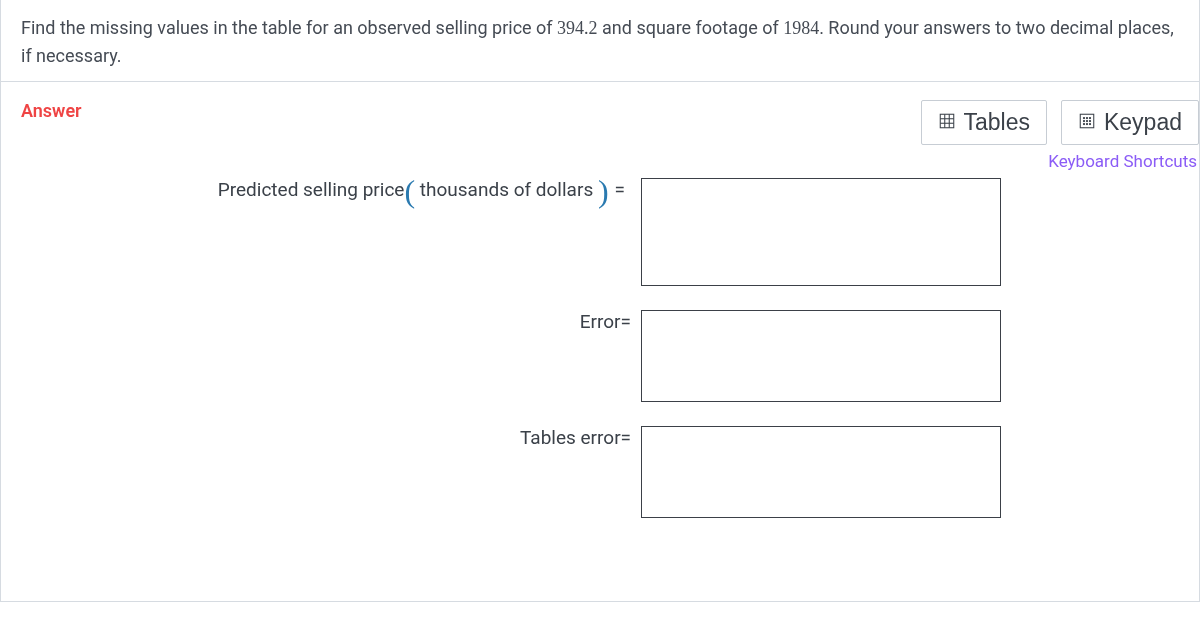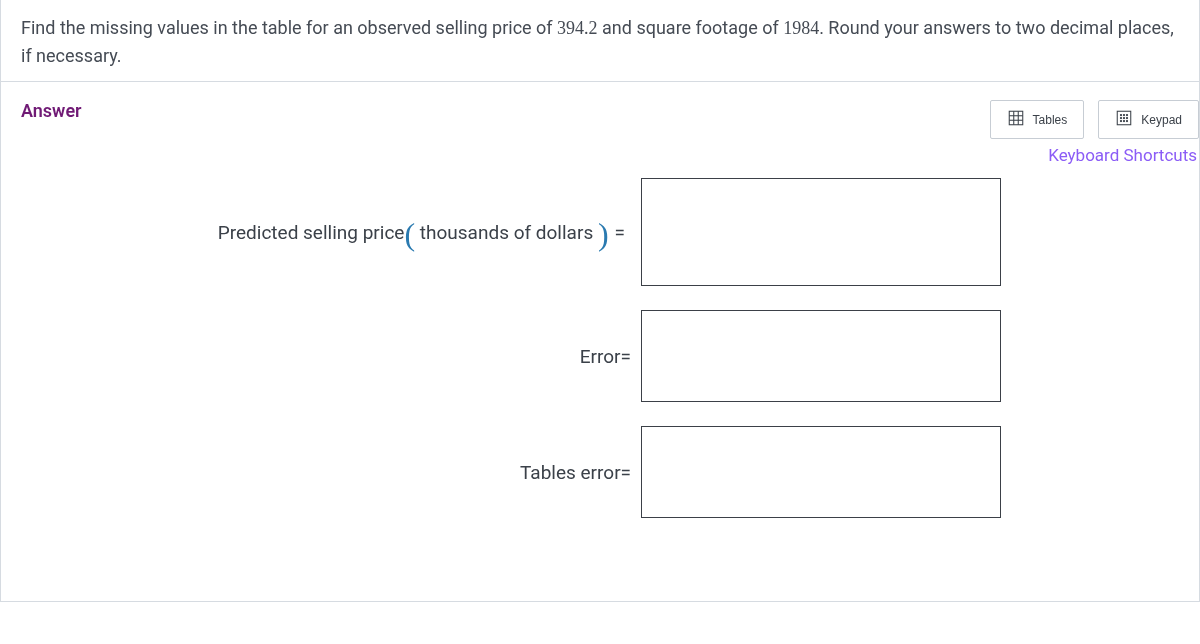--- a/index.html
+++ b/index.html
@@ -26,35 +26,35 @@
     position: relative;
     height: 520px;
   }
   .answer-header {
     display: flex;
     align-items: flex-start;
     justify-content: space-between;
   }
   .answer-label {
     font-weight: 600;
-    color: #701a75;
+    color: #ef4444;
   }
   .toolbar {
     display: flex;
     flex-direction: column;
     align-items: flex-end;
     gap: 6px;
     margin-right: 0;
   }
   .btn-row { display: flex; gap: 14px; }
   .btn {
     border: 1px solid #c7cdd4;
     background: #fff;
     color: #3b4149;
-    font-size: 12px;
+    font-size: 23px;
     padding: 8px 16px;
     display: flex;
     align-items: center;
     gap: 8px;
     cursor: pointer;
     border-radius: 2px;
   }
   .btn svg { width: 18px; height: 18px; stroke: #3b4149; fill: none; stroke-width: 1.4; }
   .shortcuts-link {
     color: #8b5cf6;
@@ -63,21 +63,21 @@
     margin-right: 2px;
   }
   .inputs {
     position: absolute;
     top: 96px;
     left: 0;
     right: 0;
   }
   .row {
     display: flex;
-    align-items: center;
+    align-items: flex-start;
     margin-bottom: 24px;
   }
   .row-label {
     width: 640px;
     text-align: right;
     padding-right: 10px;
     font-size: 19px;
     color: #3b4149;
   }
   .paren {

